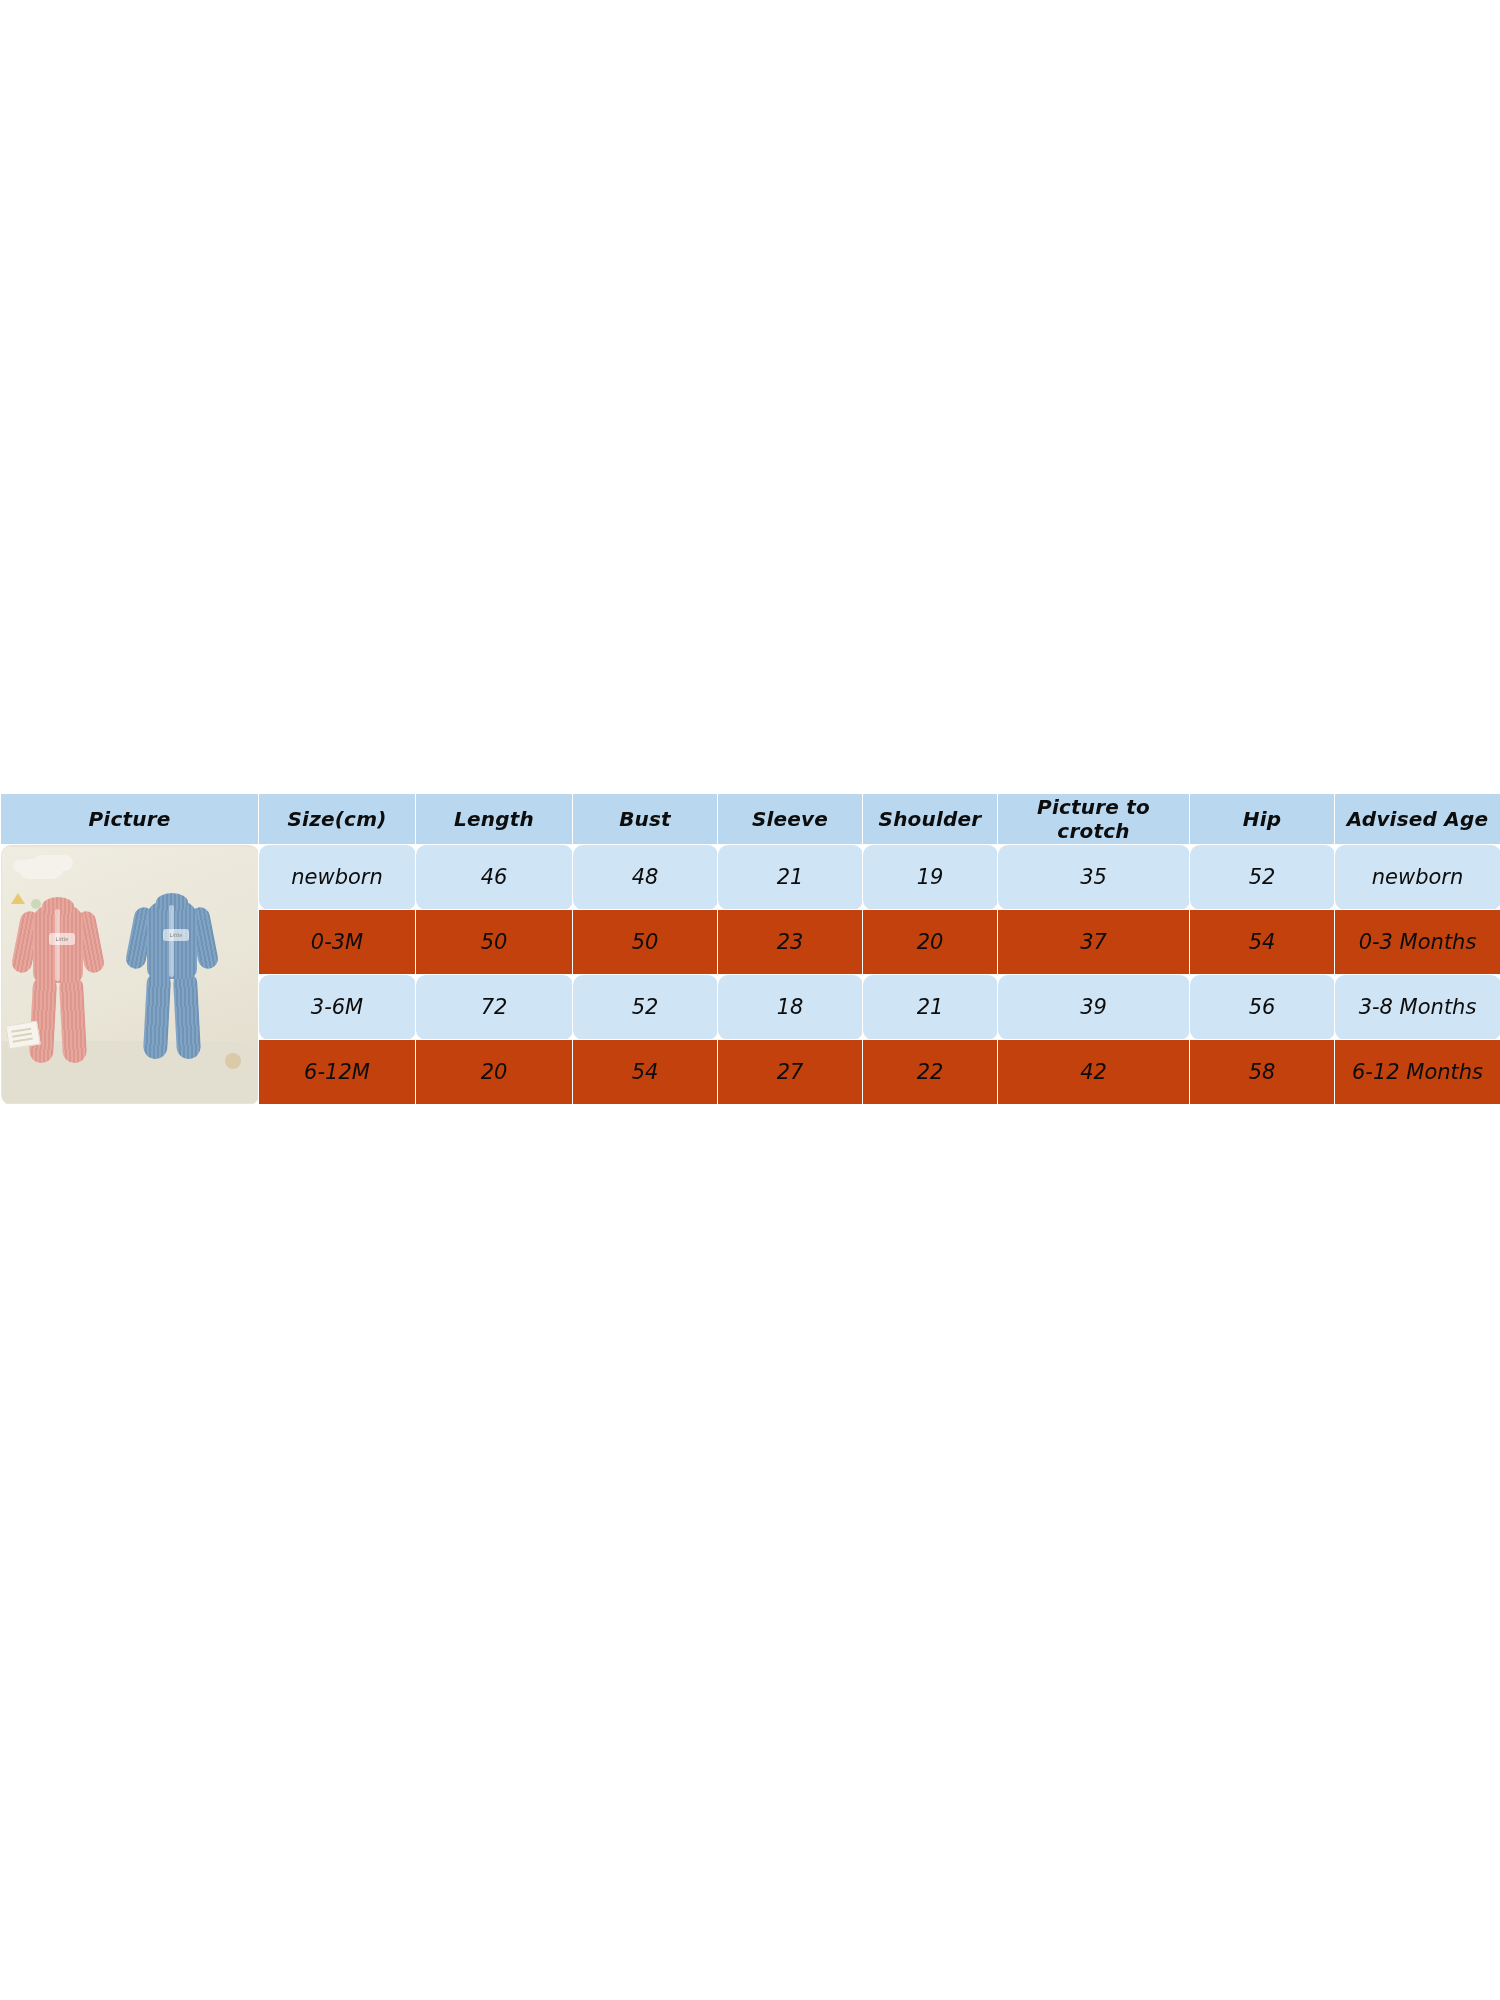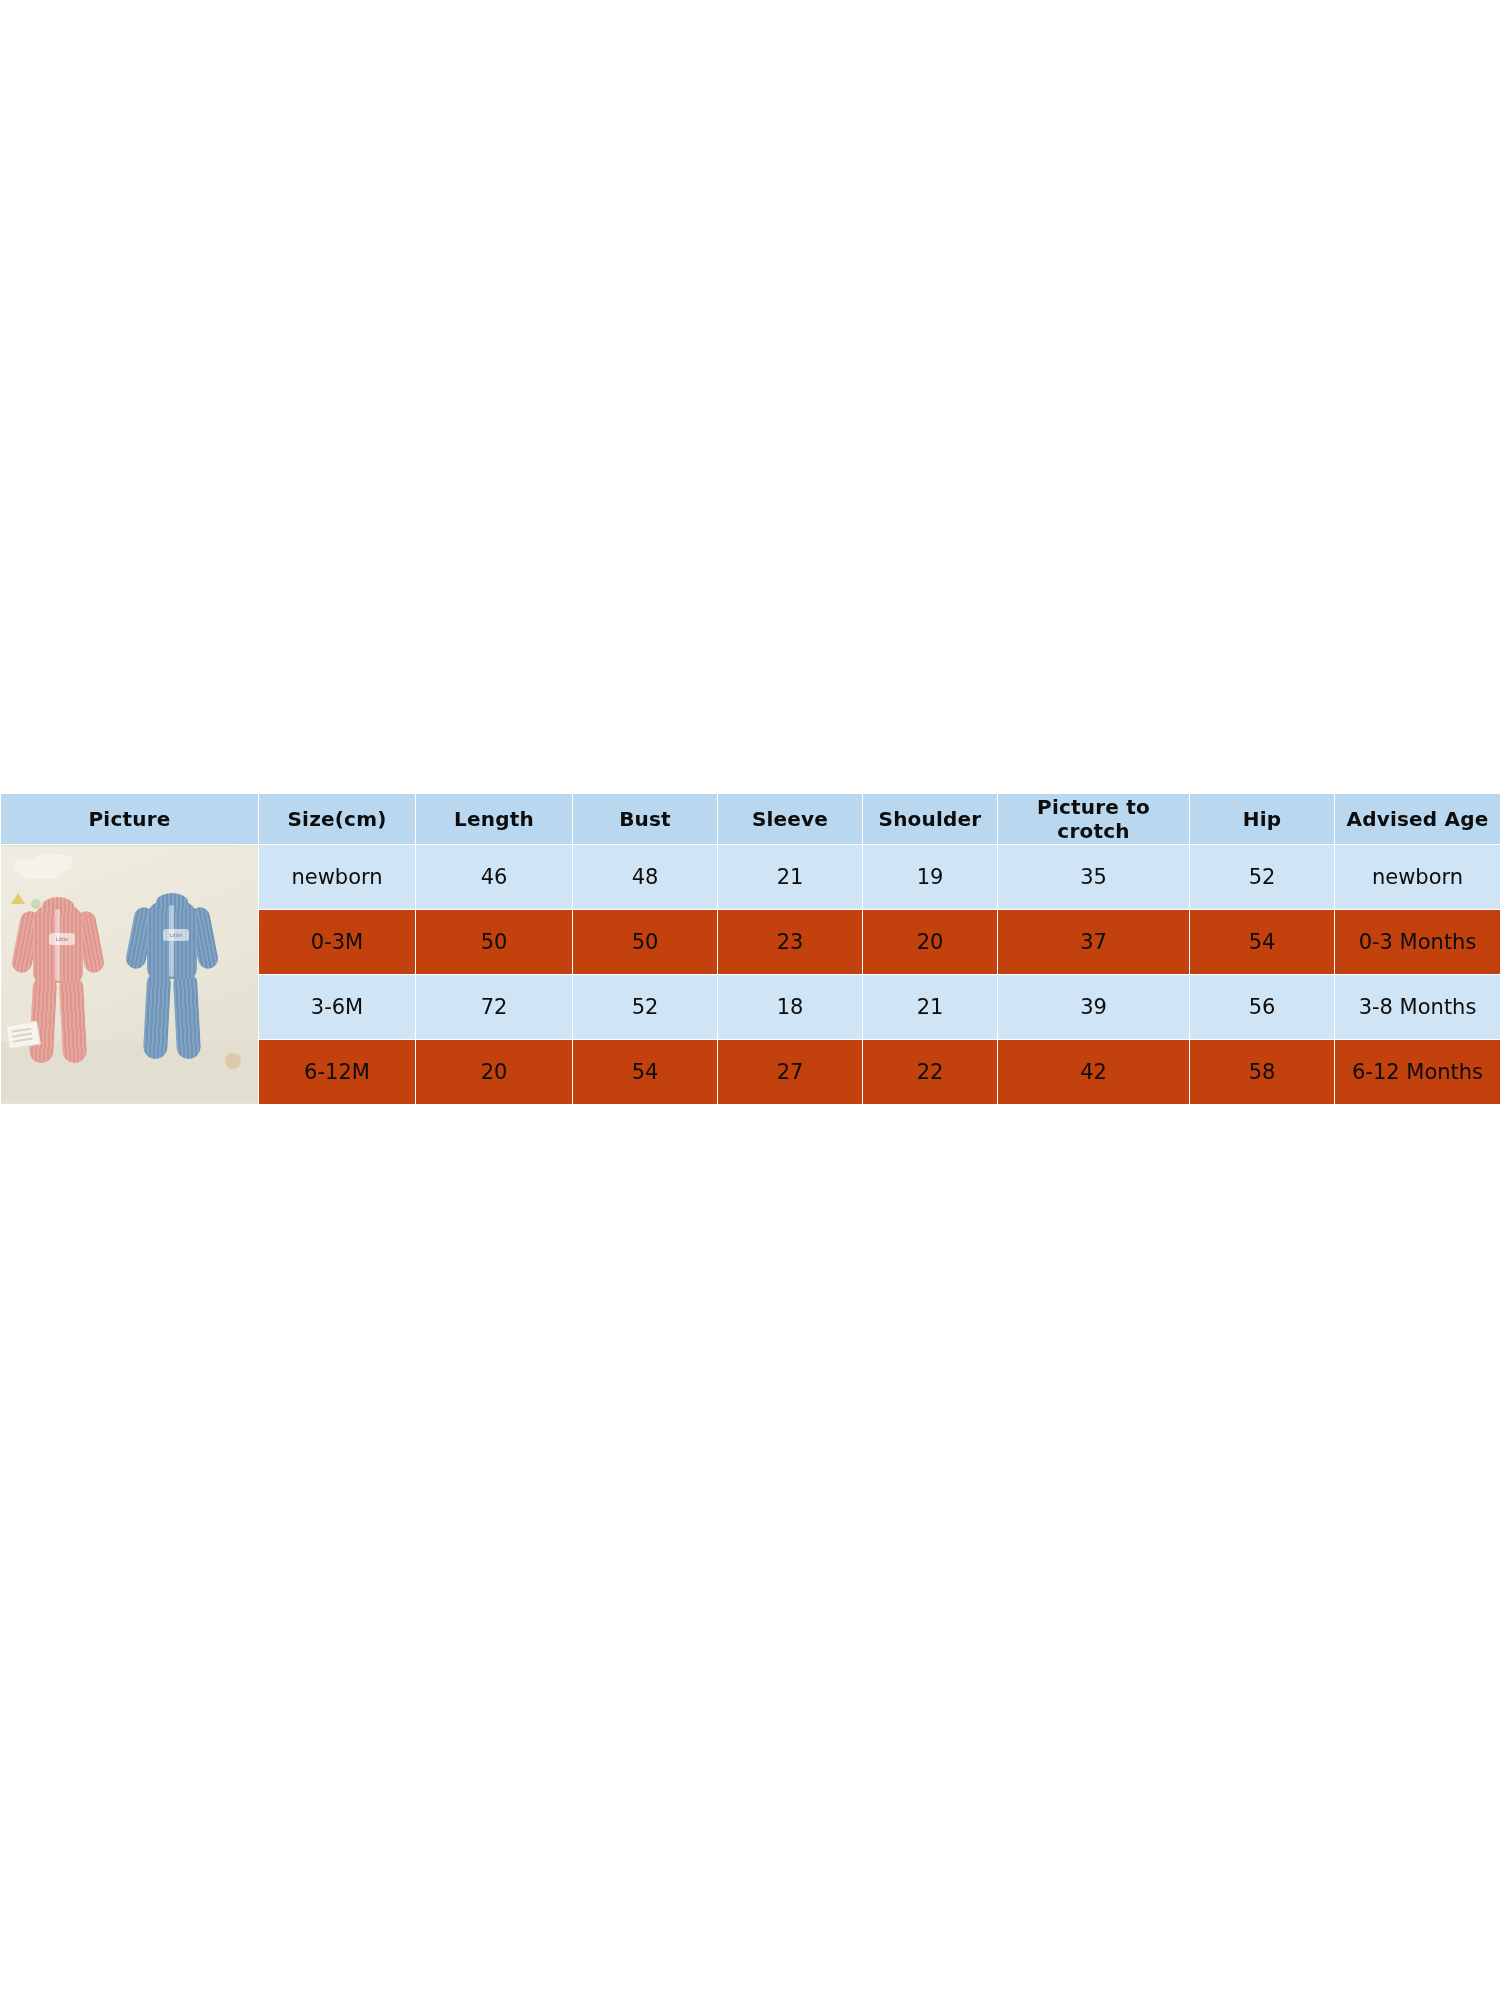--- a/index.html
+++ b/index.html
@@ -25,20 +25,21 @@
     left: 0px;
     top: 793px;
     width: 1500px;
   }
 
   table.size-chart {
     border-collapse: collapse;
     table-layout: fixed;
     width: 1500px;
     background: #ffffff;
+    font-style: italic;
   }
 
   table.size-chart td,
   table.size-chart th {
     border: 1px solid #ffffff;
     text-align: center;
     vertical-align: middle;
     color: #0d0d0d;
     font-size: 21px;
     padding: 0;
@@ -50,20 +51,21 @@
     background: #b9d8ef;
     font-weight: bold;
     font-size: 20px;
     height: 50px;
     letter-spacing: 0.2px;
   }
 
   
   table.size-chart tbody tr.row-even td {
     background: #cfe4f5;
+    border-radius: 10px;
   }
   table.size-chart tbody tr.row-odd td {
     background: #c2410c;
   }
 
   
   td.picture-cell {
     background: #e8e4d8 !important;
     padding: 0;
     width: 258px;

